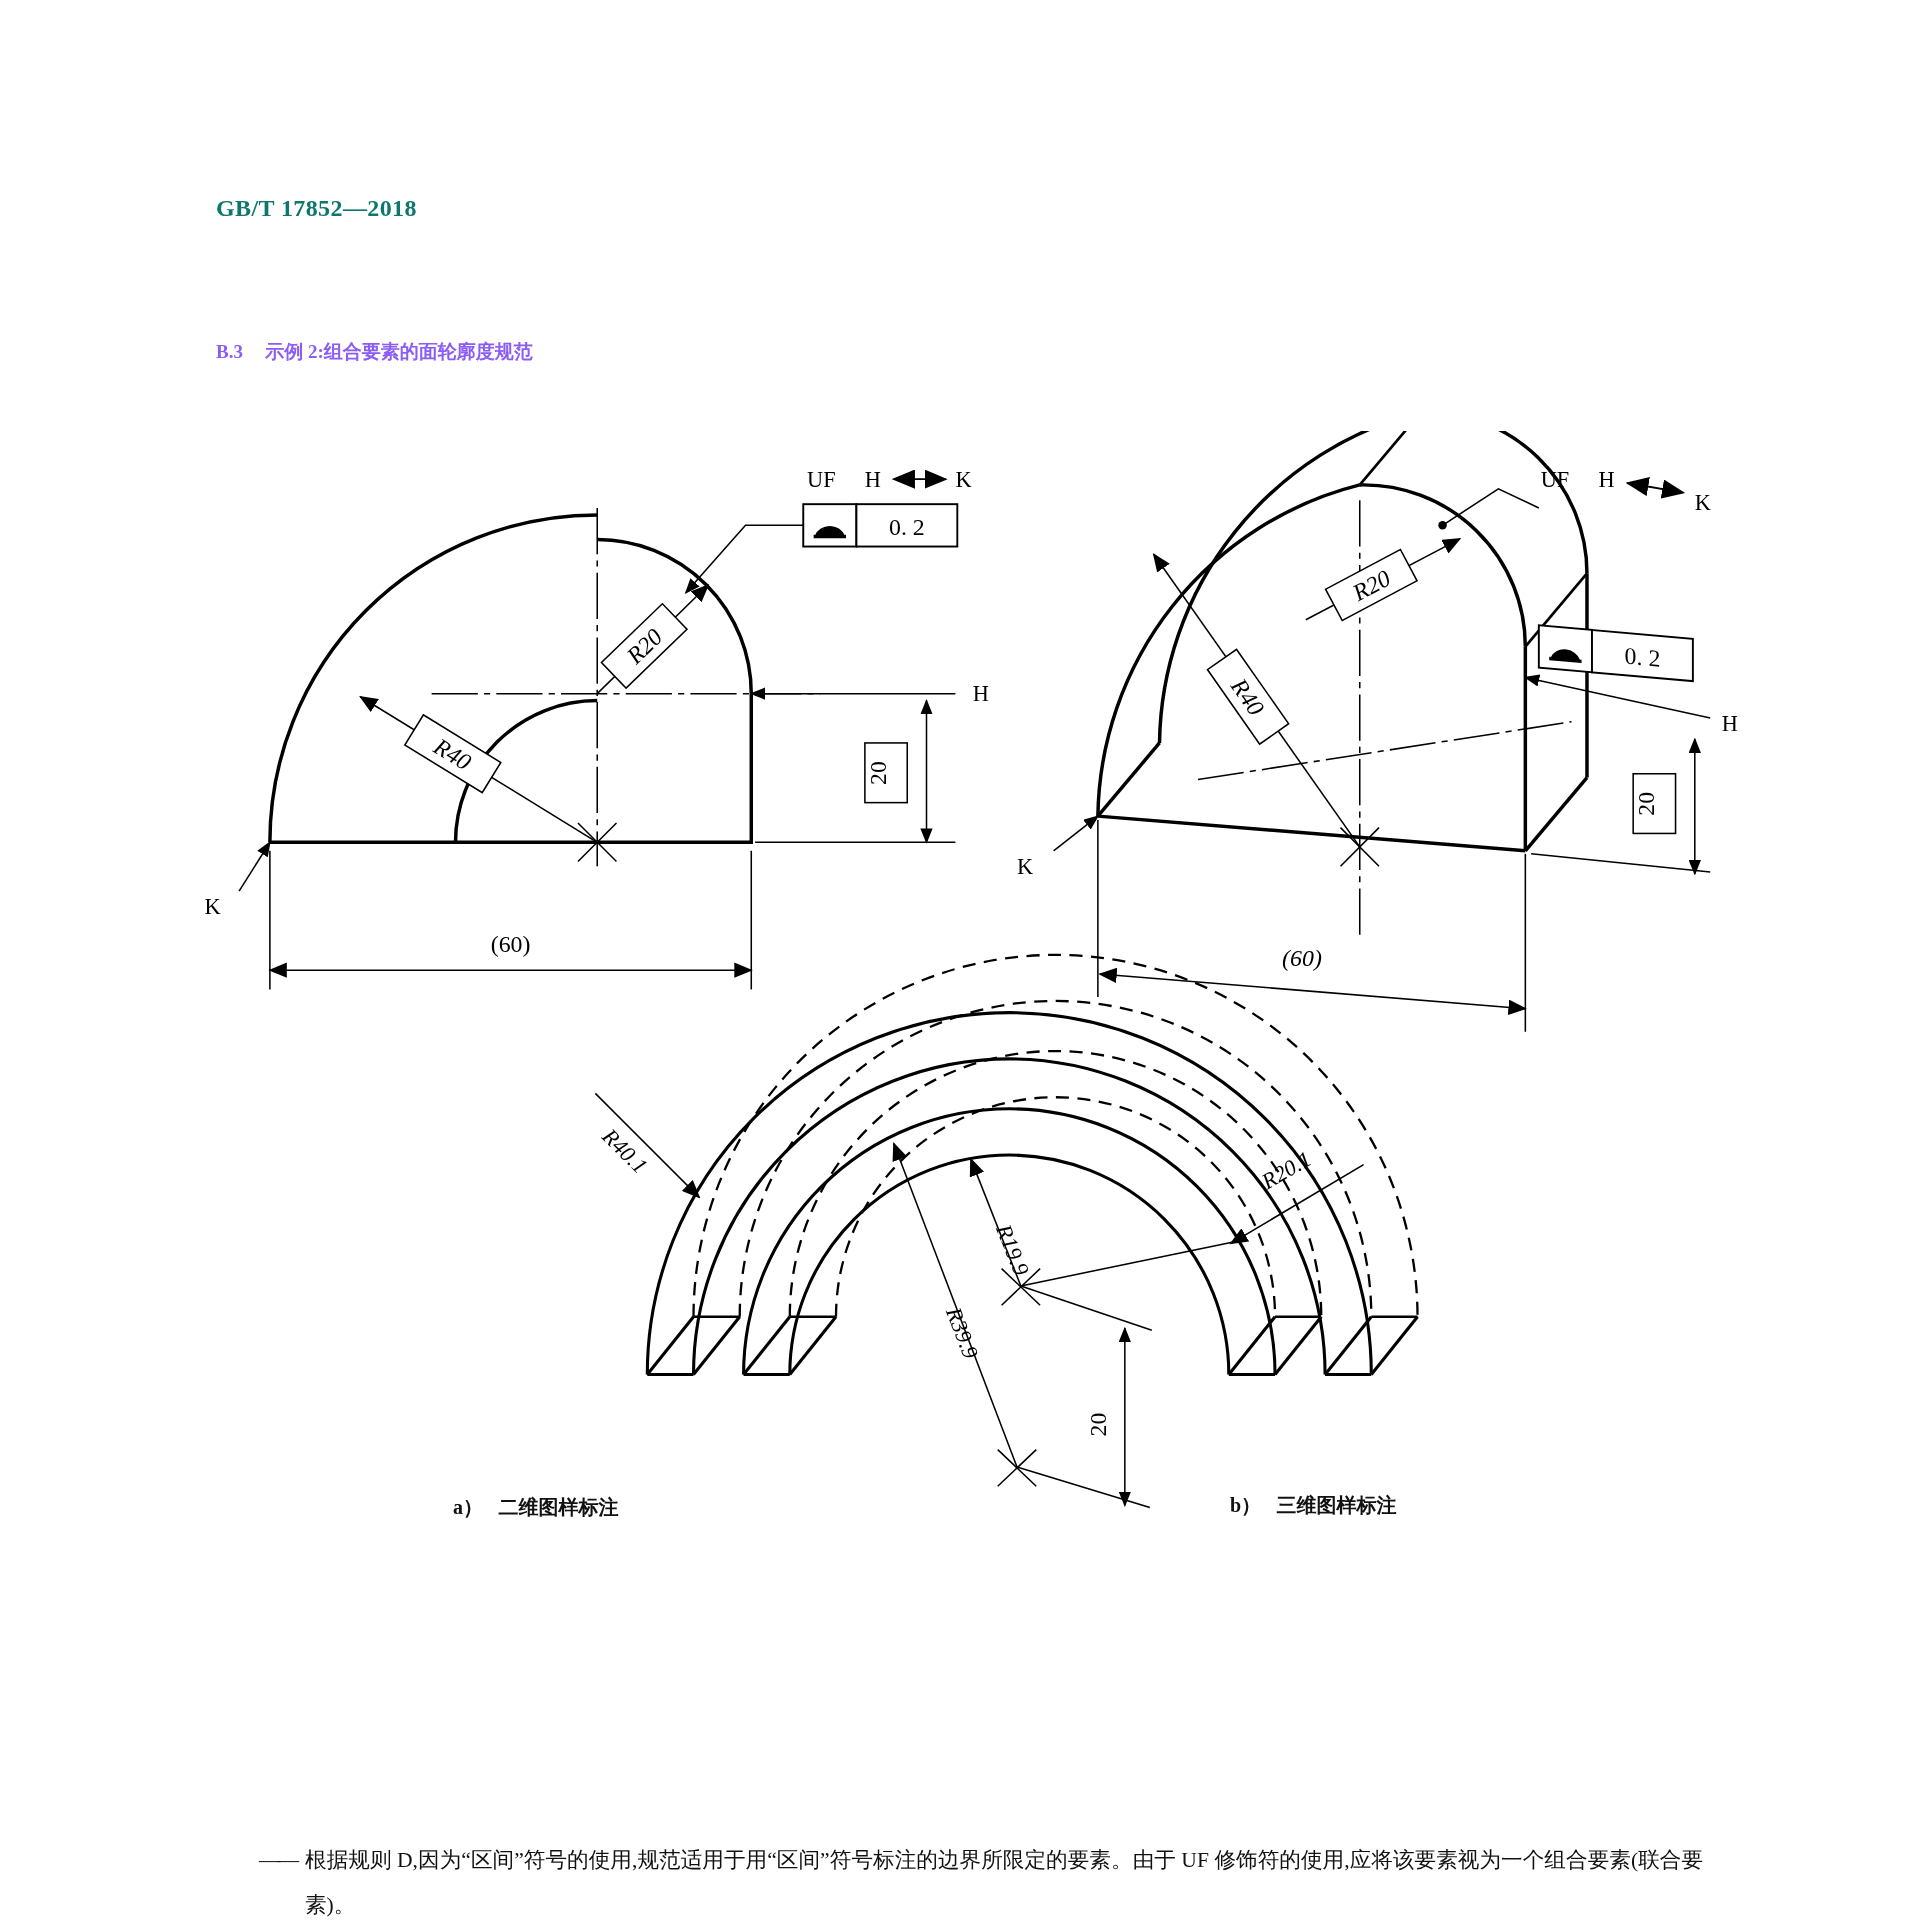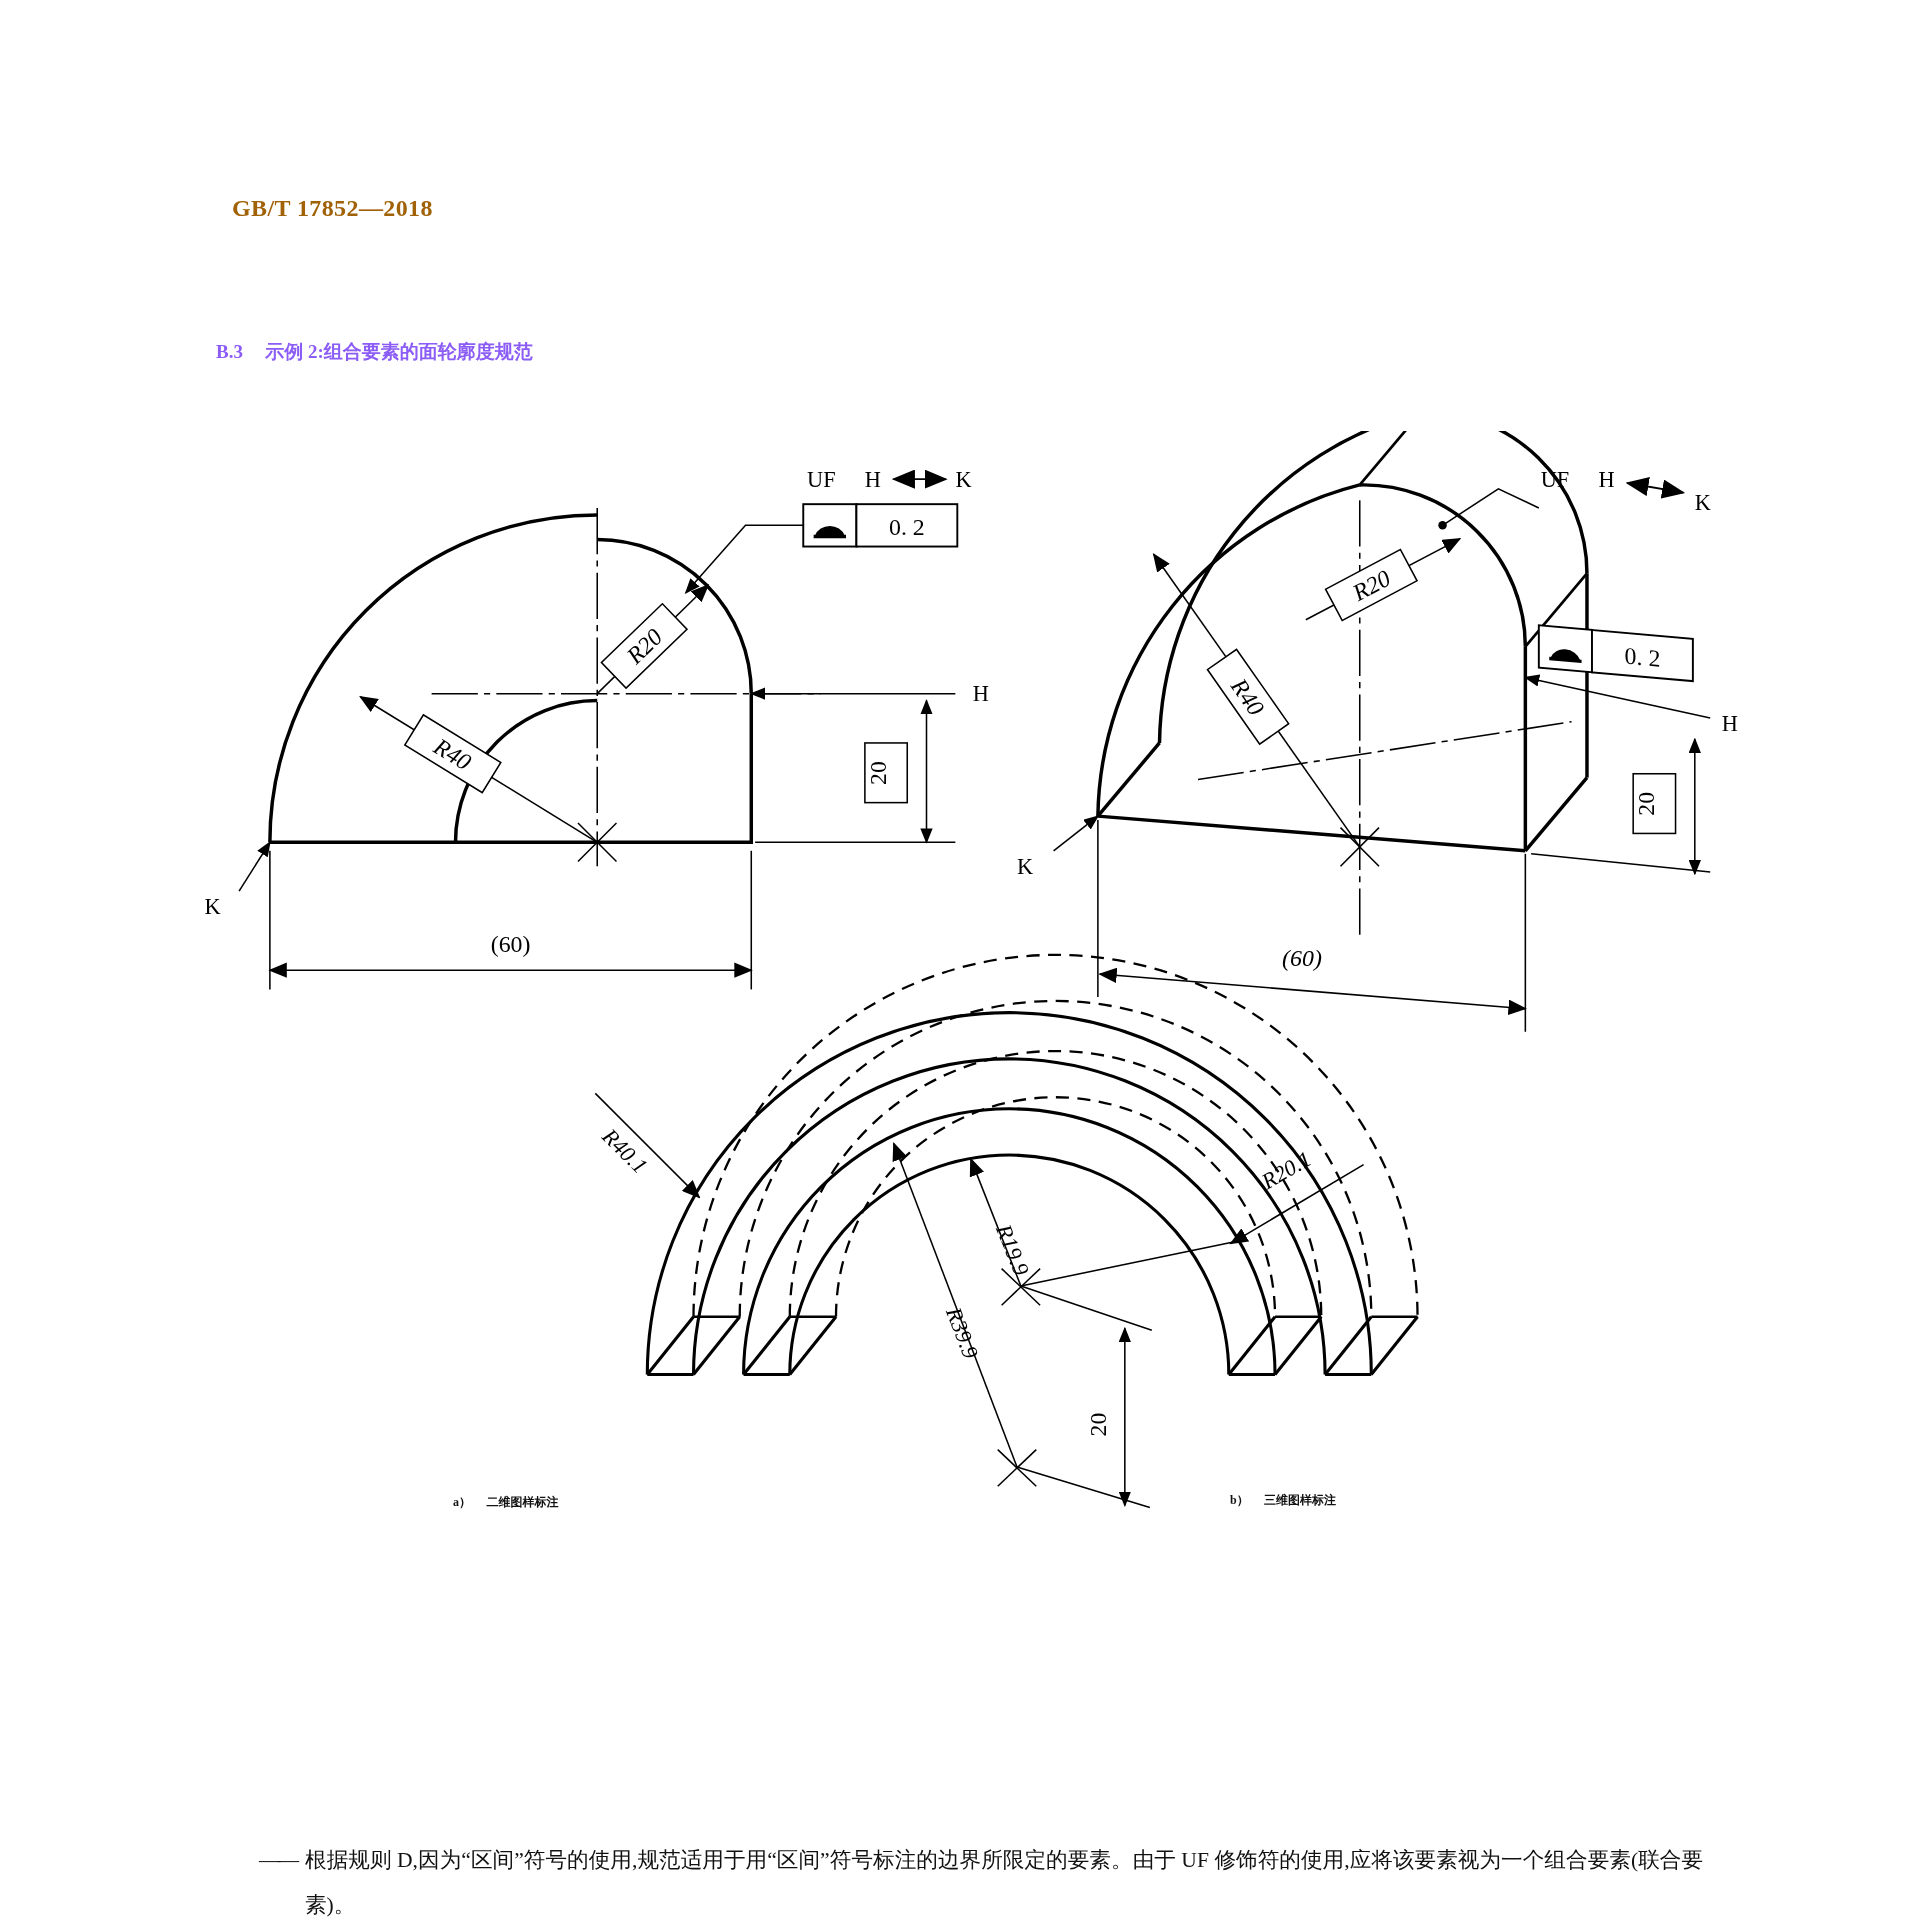--- a/index.html
+++ b/index.html
@@ -18,27 +18,27 @@
   .page {
     position: absolute;
     inset: 0;
     width: 1910px;
     height: 2700px;
   }
 
   
   .doc-header {
     position: absolute;
-    left: 232px;
+    left: 216px;
     top: 195px;
     font-family: "Liberation Serif", "DejaVu Serif", serif;
     font-size: 24px;
     font-weight: bold;
     letter-spacing: 0.4px;
-    color: #a16207;
+    color: #0f766e;
     white-space: nowrap;
   }
 
   
   .section-heading {
     position: absolute;
     left: 216px;
     top: 339px;
     font-size: 19px;
     font-weight: bold;
@@ -52,21 +52,21 @@
     position: absolute;
     left: 0;
     top: 431px;
     width: 1910px;
     height: 1371px;
   }
   .fig-svg { display: block; }
 
   .subfig-caption {
     position: absolute;
-    font-size: 12px;
+    font-size: 20px;
     font-weight: bold;
     white-space: nowrap;
     color: #111;
   }
   .subfig-caption .cap-letter { margin-right: 15.4px; }
 
   #caption-a { left: 453px; top: 1063px; }
   #caption-b { left: 1210px; top: 1061px; margin-left: 20px; }
 
   

